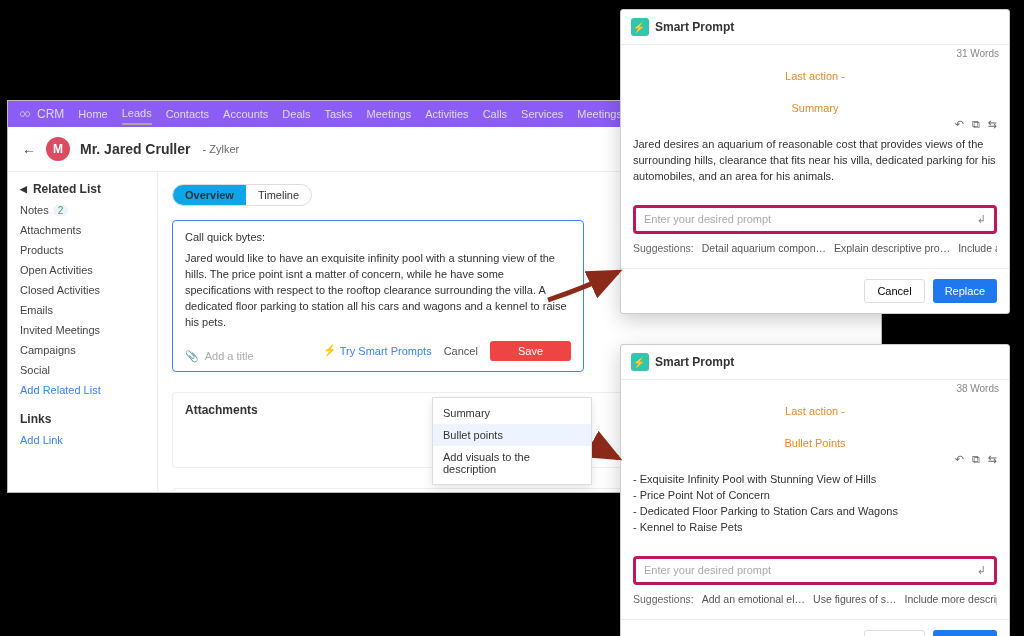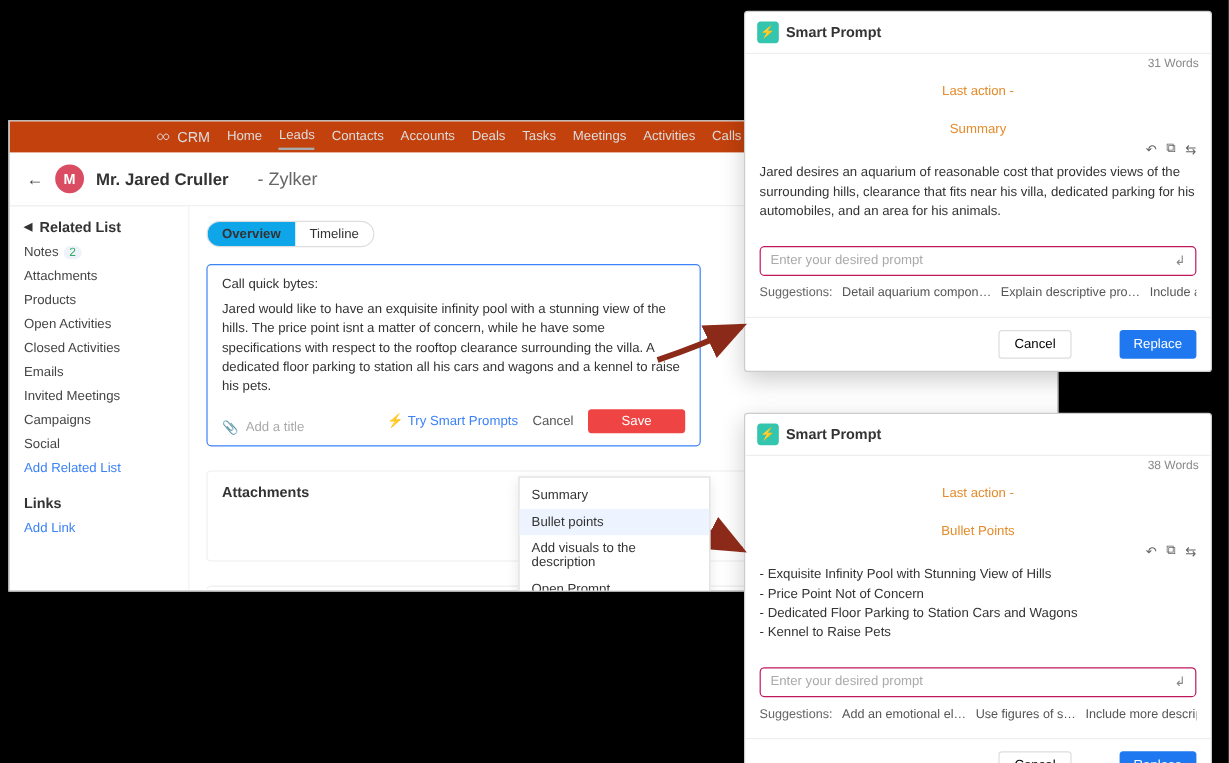--- a/index.html
+++ b/index.html
@@ -1,27 +1,27 @@
 <!DOCTYPE html>
 <html><head>
 <meta charset="utf-8">
 <style>
   * { box-sizing: border-box; margin: 0; padding: 0; }
   body { font-family: -apple-system, "Segoe UI", Arial, sans-serif; background: #000; width: 1024px; height: 636px; position: relative; font-size: 12px; color: #333; }
   .crm-window { position: absolute; left: 7px; top: 100px; width: 875px; height: 393px; background: #fff; border: 1px solid #bbb; overflow: hidden; }
-  .topbar { background: #c2410c; color: #ddd; display: flex; align-items: center; height: 26px; padding: 0 10px; gap: 14px; font-size: 11px; justify-content: center; }
+  .topbar { background: #8b5cf6; color: #ddd; display: flex; align-items: center; height: 26px; padding: 0 10px; gap: 14px; font-size: 11px; }
   .topbar .brand { display:flex; align-items:center; gap:5px; font-size:12px; }
   .topbar .nav-item { cursor:pointer; }
   .topbar .nav-item.active { border-bottom: 2px solid #aaa; padding-bottom:4px; margin-top:4px; }
   .topbar .more { margin-left:2px; }
   .lead-header { display:flex; align-items:center; gap:10px; padding: 10px 14px; border-bottom:1px solid #eee; }
   .back-arrow { font-size:14px; color:#444; cursor:pointer; }
   .avatar { width:24px; height:24px; border-radius:50%; background:#d94c62; color:#fff; display:flex; align-items:center; justify-content:center; font-size:12px; font-weight:600; }
   .lead-name { font-size:14px; font-weight:600; }
-  .lead-company { font-size:15px; color:#666; margin-left:14px;text-align:right; }
+  .lead-company { font-size:11px; color:#666; margin-left:2px;text-align:right; }
   .body { display:flex; height: calc(100% - 26px - 46px); }
   .sidebar { width:150px; border-right:1px solid #eee; padding: 10px 12px; display:flex; flex-direction:column; gap:8px; font-size:11px; }
   .sidebar .sec-title { font-weight:600; font-size:12px; display:flex; align-items:center; gap:6px;}
   .sidebar .item { color:#444; cursor:pointer; }
   .sidebar .item .badge { display:inline-block; background:#eef2f9; color:#3a6; border-radius:8px; padding:0 5px; font-size:10px; margin-left:4px; }
   .sidebar .link { color:#3b82f6; cursor:pointer; }
   .content { flex:1; padding: 12px 14px; background:#fff; overflow:hidden;}
   .tabs { display:inline-flex; border:1px solid #ddd; border-radius:14px; overflow:hidden; font-size:11px; }
   .tabs .tab { padding:4px 12px; cursor:pointer; }
   .tabs .tab.active { background:#0ea5e9; font-weight:600; }
@@ -44,28 +44,28 @@
   .sp-icon { width:18px; height:18px; background:#33c5ad; border-radius:3px; display:flex; align-items:center; justify-content:center; color:#fff; font-size:10px;}
   .popup-head .ptitle { font-weight:600; font-size:12px; }
   .popup-meta { text-align:right; color:#888; font-size:10px; padding:3px 10px; }
   .popup-body { padding:8px 12px; }
   .last-action { color:#e48b2a; font-size:11px; display:flex; align-items:center; gap:4px;flex-direction:column;}
   .la-tools { margin-left:auto; display:flex; gap:8px; color:#666;}
   .la-tools span { cursor:pointer; }
   .popup-text { font-size:11px; line-height:1.45; margin-top:6px; color:#333;}
   .popup-text ul { list-style: none; padding:0;}
   .popup-text li::before { content:"- "; }
-  .prompt-input { display:flex; align-items:center; border:1px solid #be185d; border-radius:4px; padding:5px 8px; margin-top:20px; color:#aaa;}
+  .prompt-input { display:flex; align-items:center; border:3px solid #be185d; border-radius:4px; padding:5px 8px; margin-top:20px; color:#aaa;}
   .prompt-input .ph { flex:1; }
   .send-ic { color:#888; }
   .sugg-row { display:flex; align-items:center; gap:8px; font-size:10.5px; color:#666; margin-top:8px; overflow:hidden;}
   .sugg-row .s-item { white-space:nowrap; color:#555; cursor:pointer;}
   .popup-footer { display:flex; gap:8px; justify-content:flex-end; padding:10px 12px; border-top:1px solid #eee; margin-top:6px;}
   .btn-plain { border:1px solid #ddd; background:#fff; padding:5px 12px; border-radius:3px; cursor:pointer; font-size:11px;}
-  .btn-primary { background:#1f78f0; color:#fff; border:none; padding:5px 12px; border-radius:3px; cursor:pointer; font-size:11px;margin-left:32px;}
+  .btn-primary { background:#1f78f0; color:#fff; border:none; padding:5px 12px; border-radius:3px; cursor:pointer; font-size:11px;}
   .arrow1, .arrow2 { position:absolute; pointer-events:none; }
   svg.infinity { width:14px; height:14px; }
 </style>
 </head>
 <body>
 
 <div class="crm-window">
   <div class="topbar">
     <div class="brand">
       <svg class="infinity" viewBox="0 0 24 12">
@@ -148,21 +148,20 @@
         
         
       </div>
     </div>
   </div>
 
   <div class="smart-menu">
     <div class="m-item">Summary</div>
     <div class="m-item hover">Bullet points</div>
     <div class="m-item">Add visuals to the description</div>
-    <div class="m-item">Open Prompt</div>
   </div>
 </div>
 
 <div class="popup" style="left:620px; top:9px;">
   <div class="popup-head">
     <div class="sp-icon">⚡</div>
     <div class="ptitle">Smart Prompt</div>
   </div>
   <div class="popup-meta">31 Words</div>
   <div class="popup-body">

